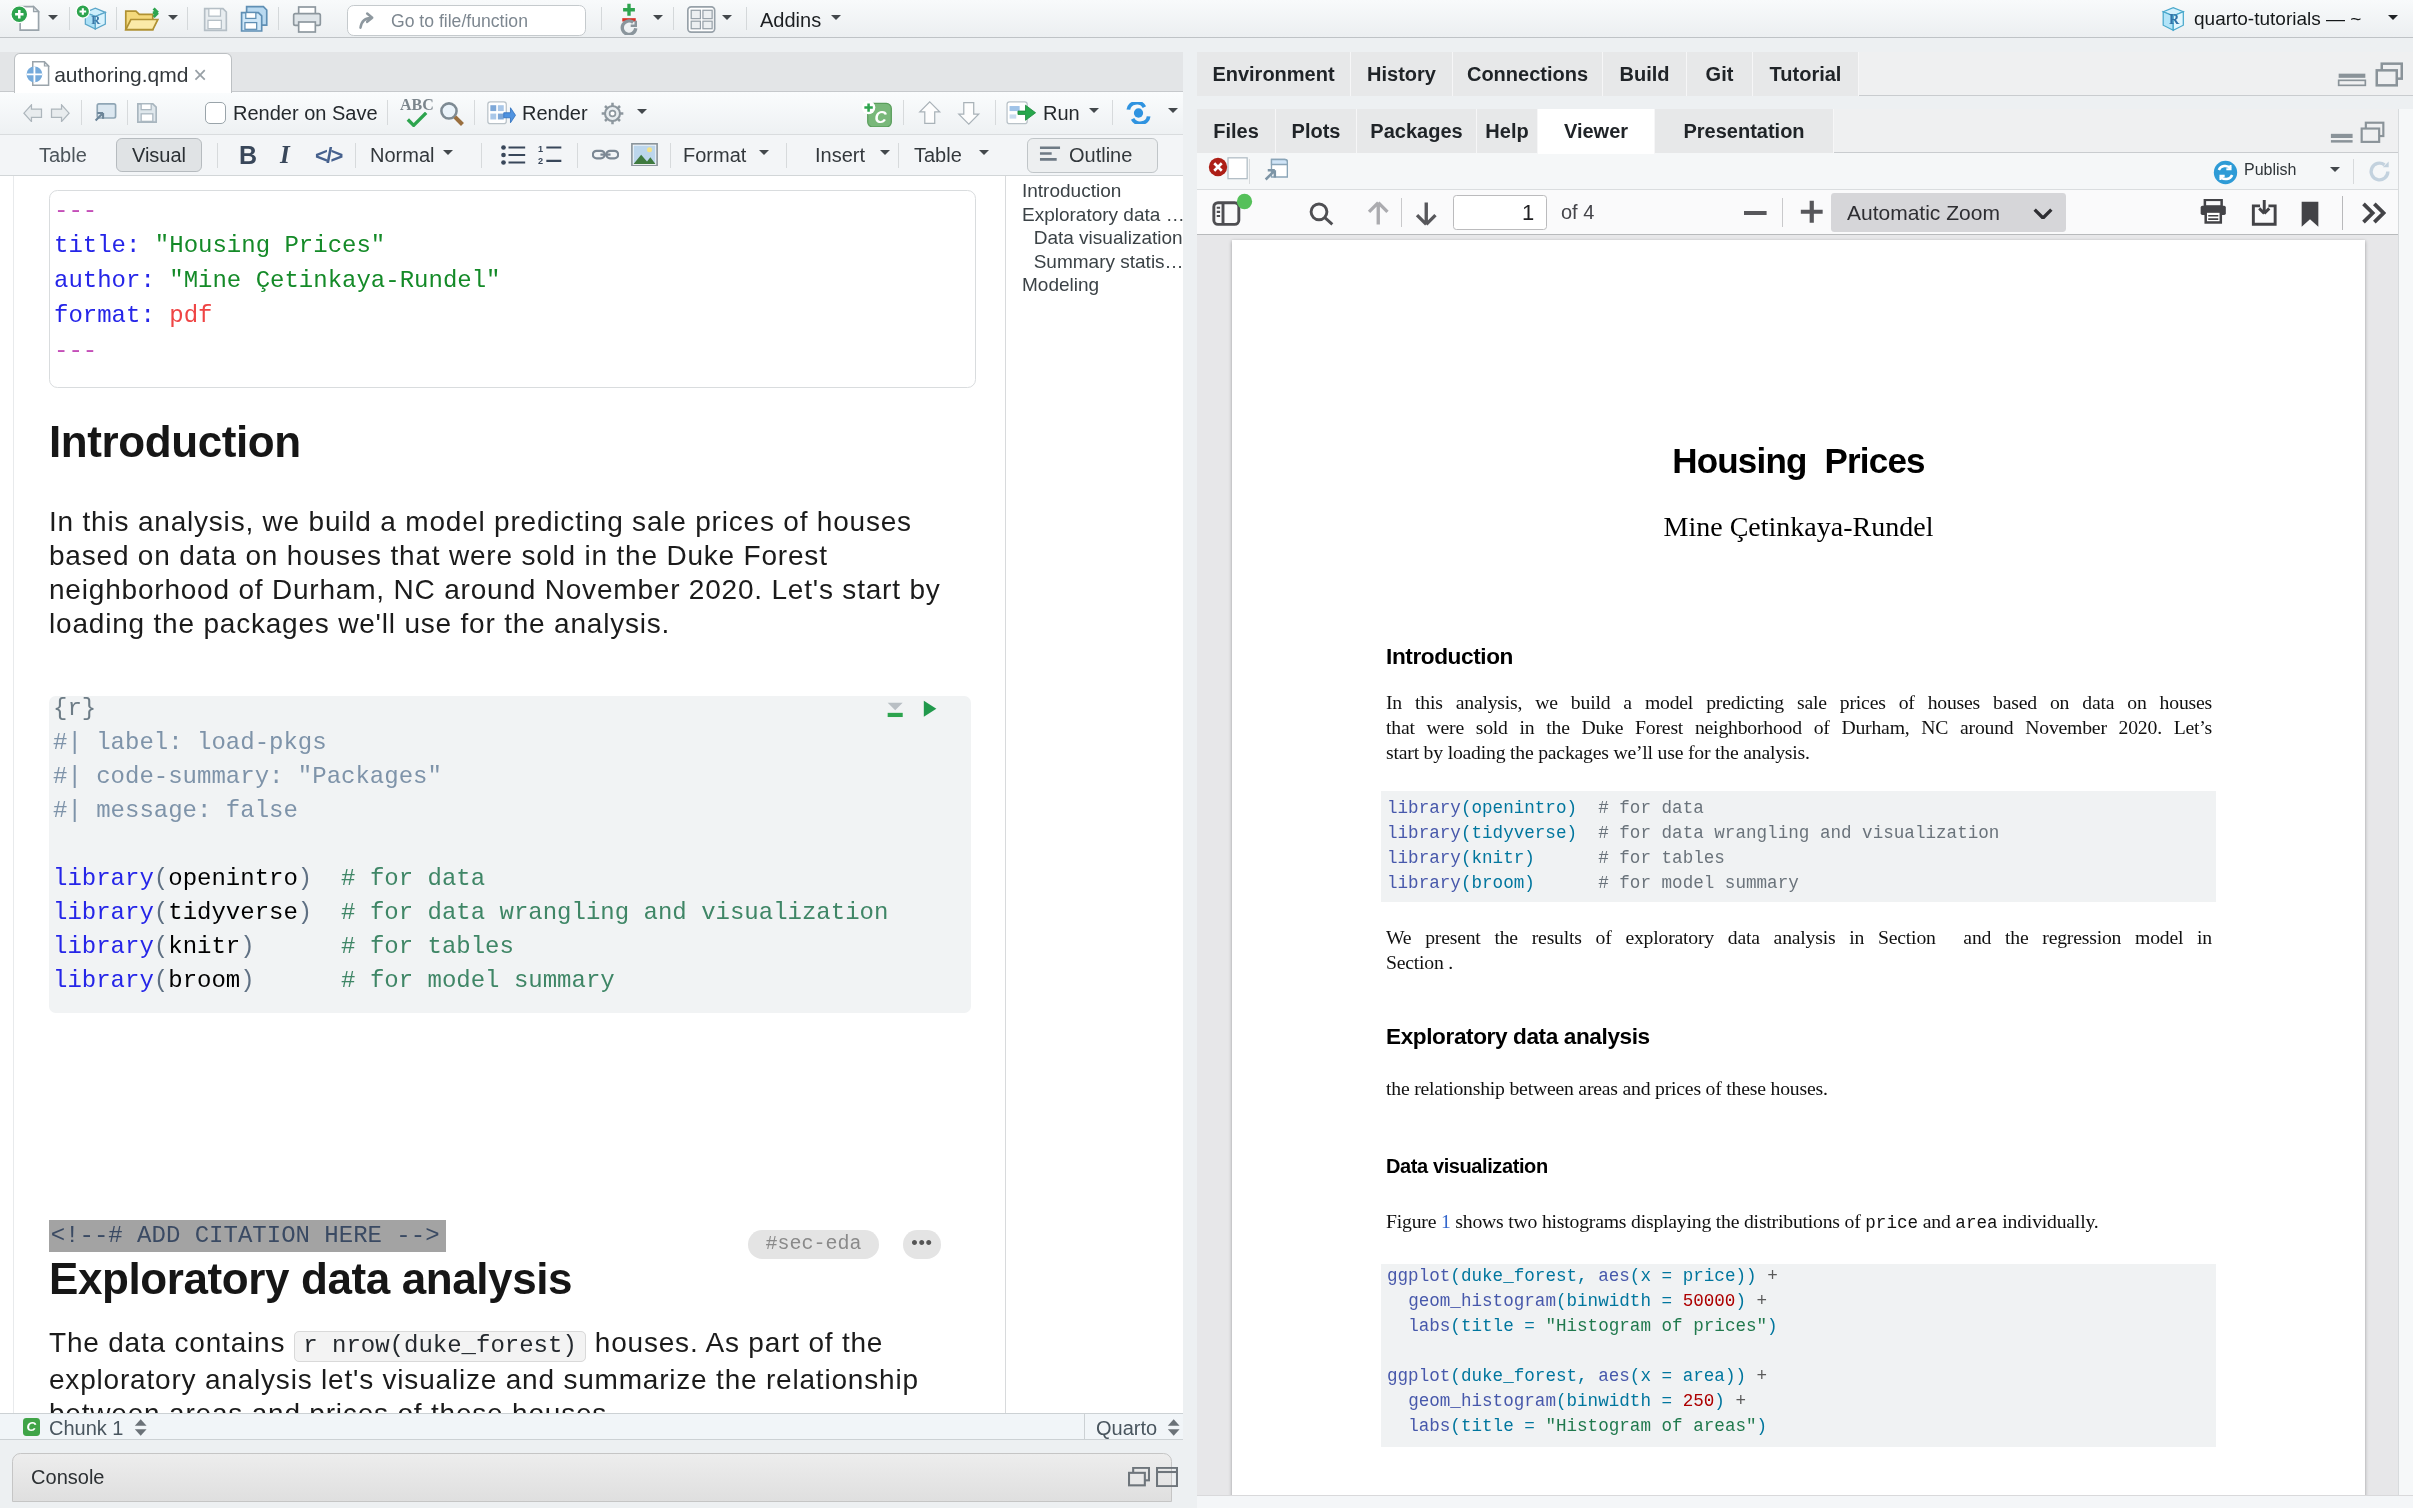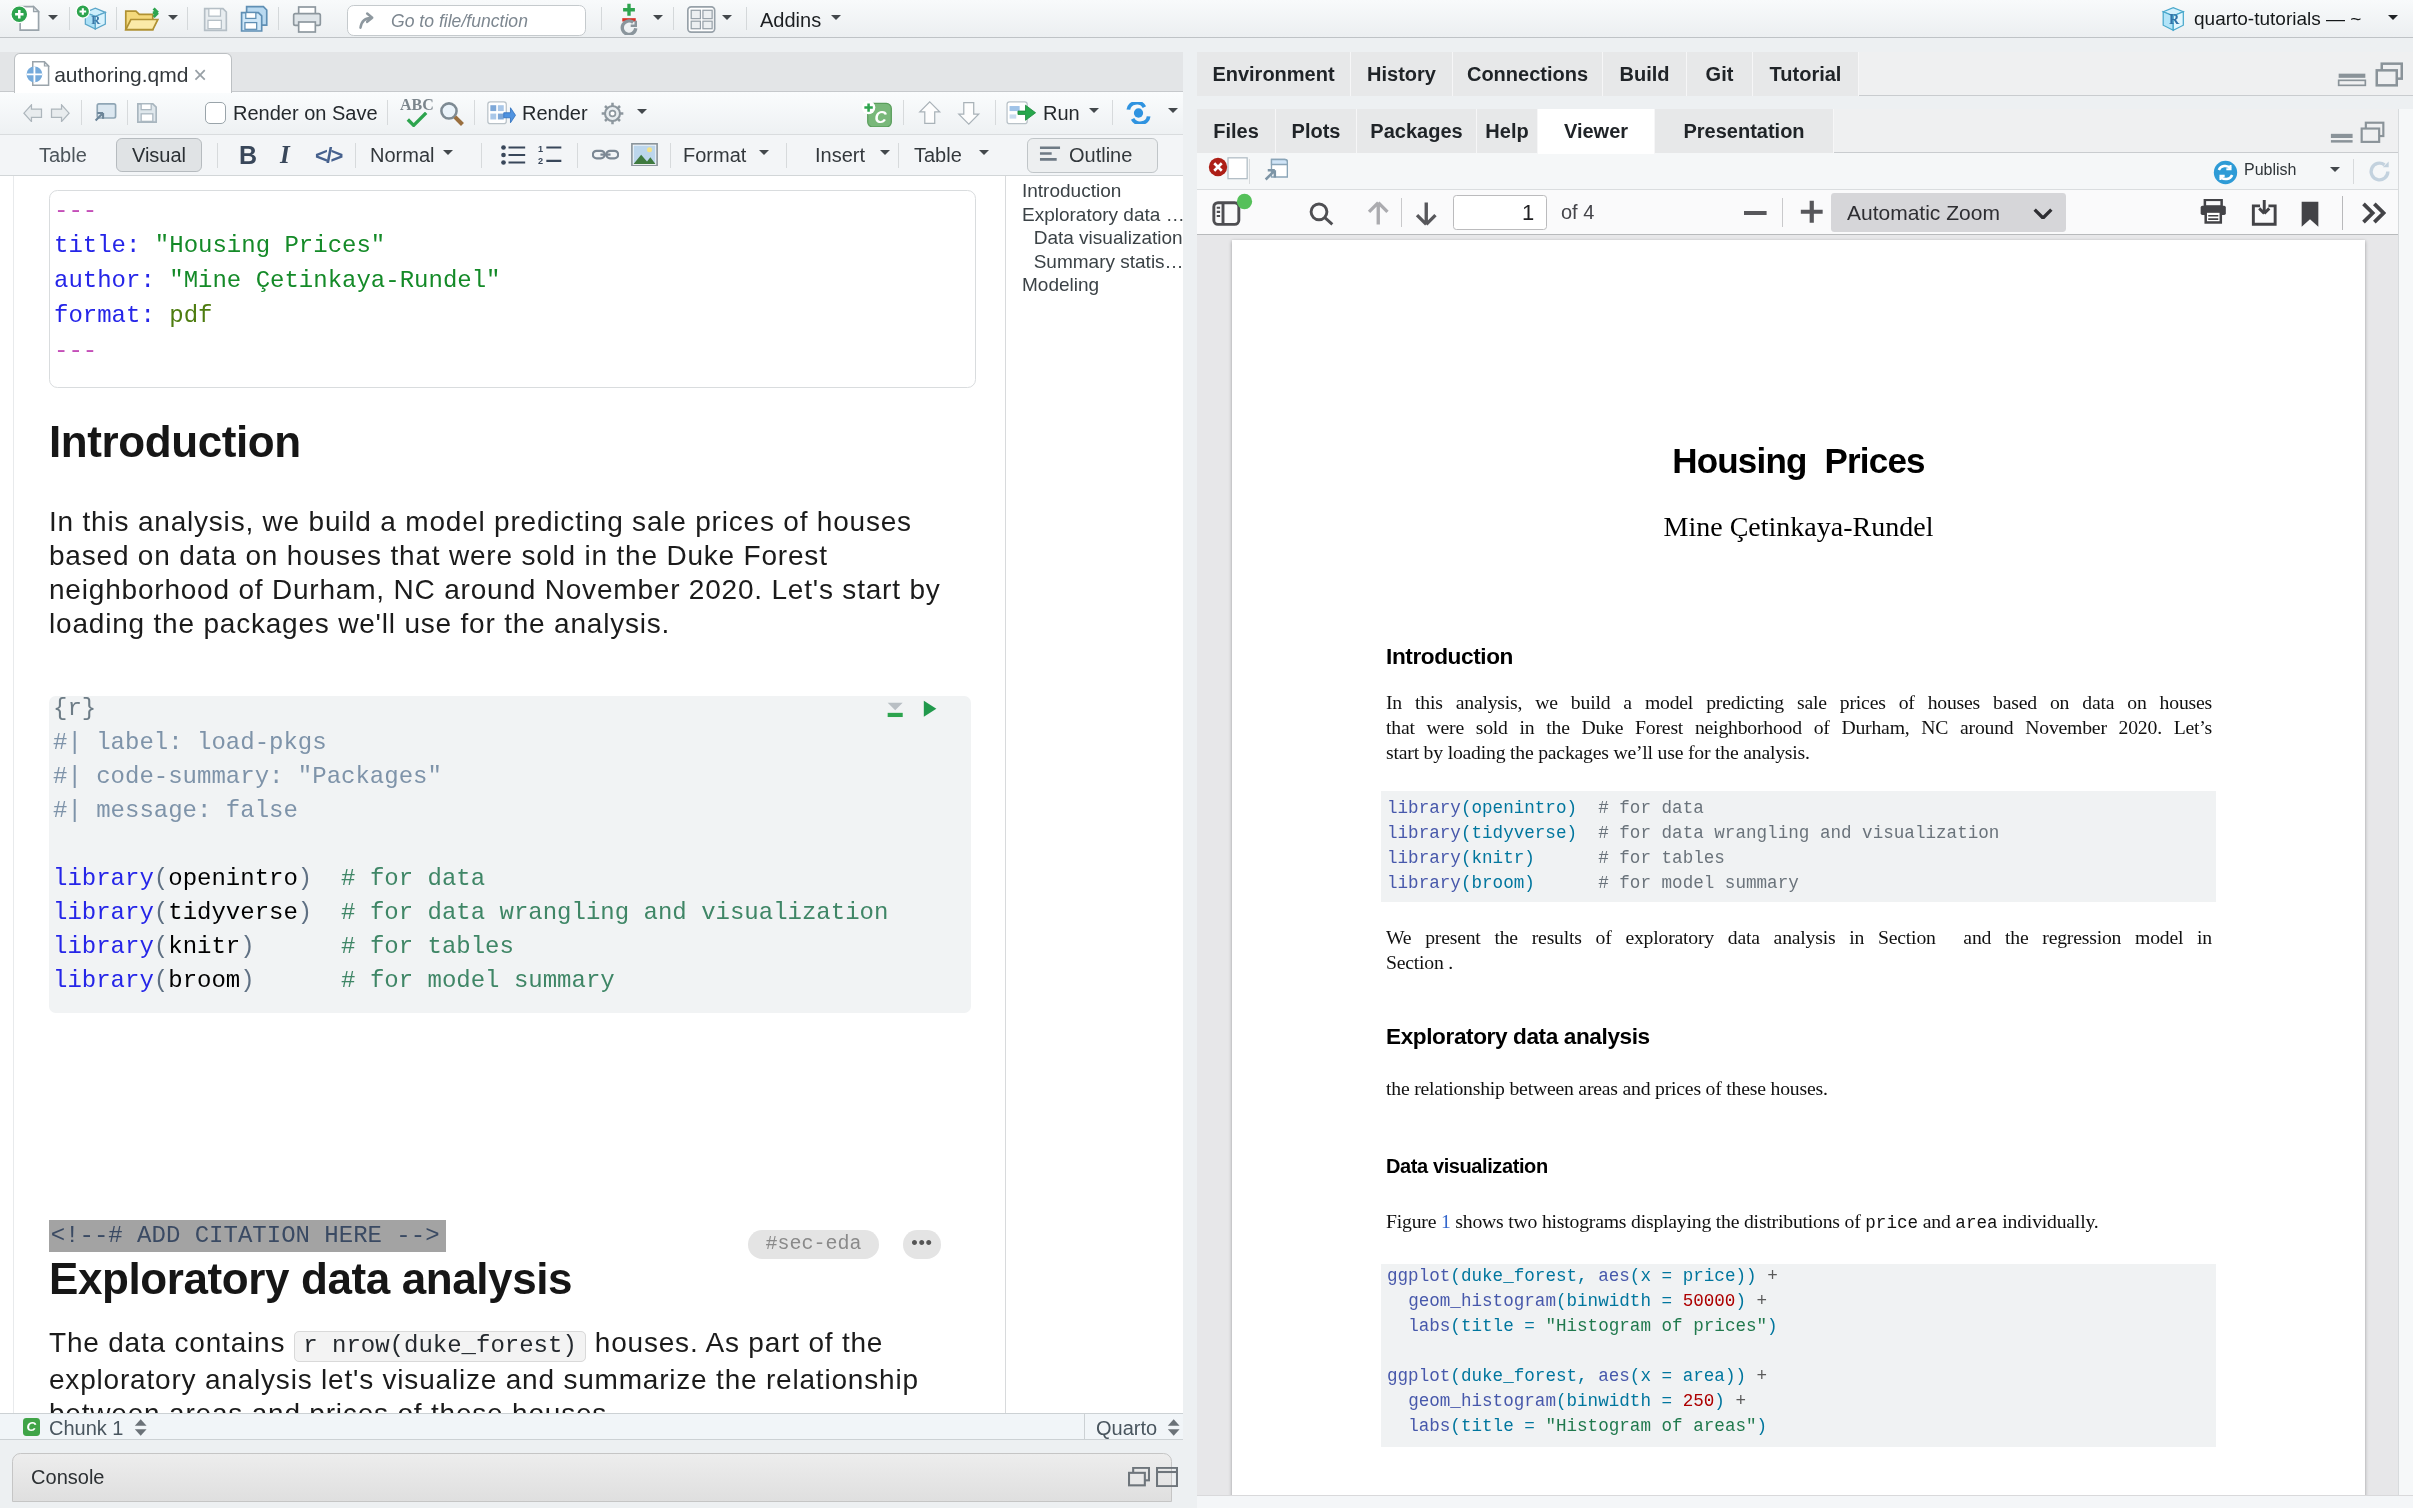--- a/index.html
+++ b/index.html
@@ -91,21 +91,21 @@
  <svg class="abs" style="left:292px;top:5.9px" width="30" height="27" viewBox="0 0 36 32">
   <rect x="8" y="1" width="20" height="9" fill="#fff" stroke="#8d979e" stroke-width="2"></rect>
   <rect x="2" y="9" width="32" height="14" rx="2" fill="#dfe5e9" stroke="#8d979e" stroke-width="2"></rect>
   <rect x="8" y="19" width="20" height="12" fill="#fff" stroke="#8d979e" stroke-width="2"></rect>
  </svg>
 
  <div class="abs" style="left:347px;top:5px;width:239px;height:31px;background:#fff;border:0.8px solid #c5cacd;border-radius:6.7px;box-sizing:border-box;"></div>
  <svg class="abs" style="left:358px;top:11px" width="20" height="20" viewBox="0 0 24 24">
   <path d="M3 20 c1 -8 6 -12 14 -12 M17 8 l-6 -5 M17 8 l-6 5" stroke="#8e989f" stroke-width="3" fill="none" stroke-linecap="round" stroke-linejoin="round"></path>
  </svg>
- <div class="abs" style="left:391px;top:11px;font-size:17.6px;color:#7d8790;font-style:italic;">Go to file/function</div>
+ <div class="abs" style="left:391px;top:11px;font-size:17.6px;color:#7d8790;">Go to file/function</div>
  <div class="tdiv" style="left:601px"></div>
 
  <svg class="abs" style="left:618px;top:3.4px" width="22" height="32" viewBox="0 0 26 38">
   <path d="M13 1 v14 M6 8 h14" stroke="#2da44e" stroke-width="4"></path>
   <path d="M5 20 h16" stroke="#d93025" stroke-width="4"></path>
   <path d="M21 30 a8 8 0 1 1 -3 -7" stroke="#8a959c" stroke-width="4" fill="none"></path>
   <path d="M21 21 v6 h-6" fill="none" stroke="#8a959c" stroke-width="3"></path>
  </svg>
  <div class="dd" style="left:653px;top:15px;border-top-color:#43484c"></div>
  <div class="tdiv" style="left:673px"></div>
@@ -272,21 +272,21 @@
  </svg>
  <div class="abs" style="left:1069px;top:9.2px;font-size:20px;color:#33383c;">Outline</div>
 </div>
 <div id="edcontent">
  <div class="abs" style="left:13.4px;top:0;width:0.8px;height:1237px;background:#e8eaec;"></div>
 
  <div class="abs" style="left:49px;top:14.2px;width:927px;height:198px;border:1.7px solid #d9dcde;border-radius:8.4px;box-sizing:border-box;"></div>
  <div class="abs cm" style="left:54px;top:17px;line-height:35px;white-space:pre;"><span style="color:#c44eb8">---</span>
 <span style="color:#2525e8">title</span><span style="color:#2525e8">:</span> <span style="color:#148a28">"Housing Prices"</span>
 <span style="color:#2525e8">author</span><span style="color:#2525e8">:</span> <span style="color:#148a28">"Mine Çetinkaya-Rundel"</span>
-<span style="color:#2525e8">format</span><span style="color:#2525e8">:</span> <span style="color:#4d7c0f">pdf</span>
+<span style="color:#2525e8">format</span><span style="color:#2525e8">:</span> <span style="color:#ef4444">pdf</span>
 <span style="color:#c44eb8">---</span></div>
 
  <div class="abs ed edh1" style="left:49px;top:242px;">Introduction</div>
  <div class="abs ed edp" style="left:49px;top:329px;">In this analysis, we build a model predicting sale prices of houses<br>based on data on houses that were sold in the Duke Forest<br>neighborhood of Durham, NC around November 2020. Let's start by<br>loading the packages we'll use for the analysis.</div>
 
  <div class="abs" style="left:49px;top:520px;width:922px;height:317px;background:#f1f3f4;border-radius:6.7px;"></div>
  <svg class="abs" style="left:886px;top:525px" width="18.4" height="17" viewBox="0 0 22 20">
   <path d="M2 2 h18 l-9 9 z" fill="#b9bfc4"></path>
   <rect x="2" y="14" width="18" height="5" fill="#2da44e"></rect>
  </svg>

